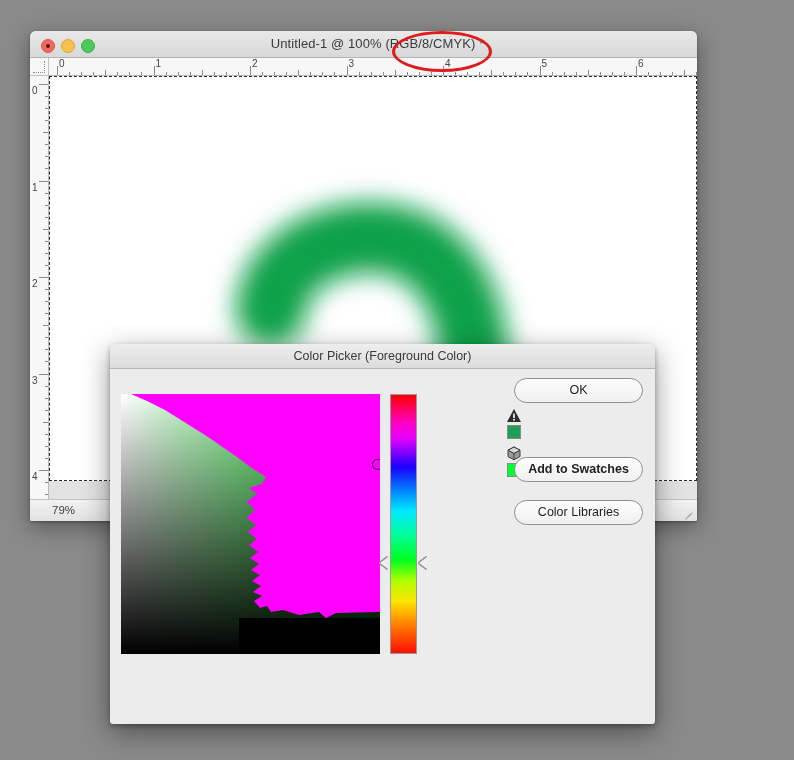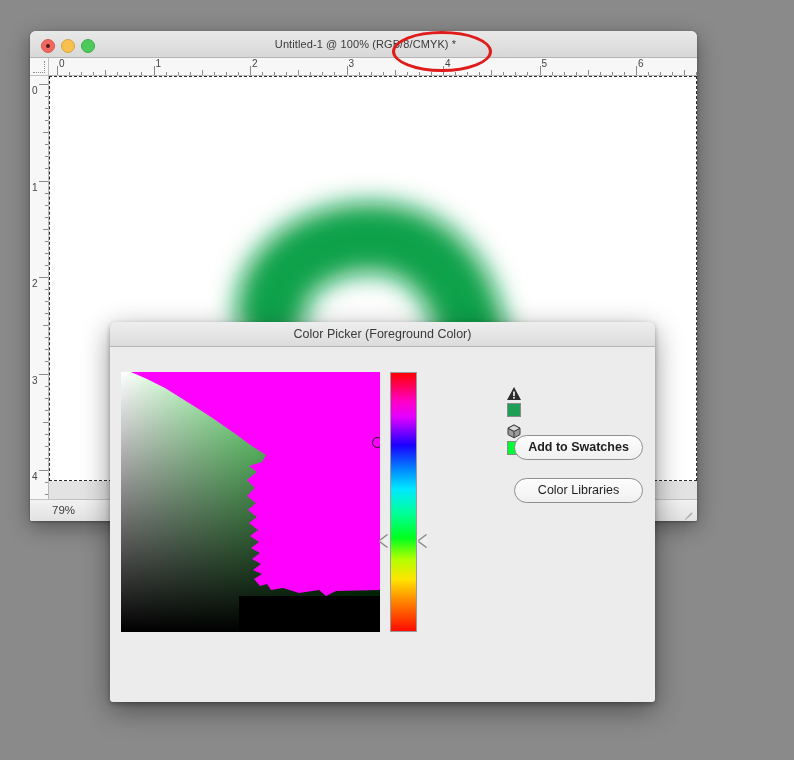--- a/index.html
+++ b/index.html
@@ -35,25 +35,25 @@
     position: absolute;
     left: 0; top: 0;
     width: 100%;
     height: 27px;
     background: linear-gradient(to bottom, #e9e9e9 0%, #d8d8d8 100%);
     border-bottom: 1px solid #b4b4b4;
     box-sizing: border-box;
   }
   #doc-title {
     position: absolute;
-    left: 2px; top: 0;
+    left: 14px; top: 0;
     width: 100%;
     line-height: 26px;
     text-align: center;
-    font-size: 11px;
+    font-size: 13px;
     color: #3a3a3a;
     letter-spacing: 0.1px;
   }
   .traffic {
     position: absolute;
     top: 8px;
     width: 12px;
     height: 12px;
     border-radius: 50%;
   }
@@ -194,21 +194,21 @@
     border: 3.5px solid #e01b1b;
     border-radius: 50%;
     box-sizing: border-box;
     pointer-events: none;
     z-index: 40;
   }
 
   
   #color-picker {
     position: absolute;
-    left: 110px; top: 322px;
+    left: 110px; top: 344px;
     width: 545px;
     height: 380px;
     background: #ececec;
     border-radius: 6px 6px 3px 3px;
     box-shadow: 0 8px 28px rgba(0,0,0,0.42), 0 2px 5px rgba(0,0,0,0.3);
     overflow: hidden;
     z-index: 30;
   }
   #cp-titlebar {
     position: absolute;
@@ -523,20 +523,21 @@
     <div class="alert-swatch" id="gamut-swatch" style="background: rgb(31, 158, 85);"></div>
     <svg class="alert-glyph" viewBox="0 0 16 15" style="margin-top:7px;">
       <path d="M8 1 L14 4.2 L14 10.6 L8 13.8 L2 10.6 L2 4.2 Z" fill="#9b9b9b" stroke="#3c3c3c" stroke-width="1"></path>
       <path d="M2 4.2 L8 7.4 L14 4.2" fill="none" stroke="#3c3c3c" stroke-width="1"></path>
       <path d="M8 7.4 L8 13.8" fill="none" stroke="#3c3c3c" stroke-width="1"></path>
       <path d="M2 4.2 L8 1 L14 4.2 L8 7.4 Z" fill="#d8d8d8" stroke="#3c3c3c" stroke-width="1"></path>
     </svg>
     <div class="alert-swatch" id="websafe-swatch" style="background: rgb(0, 255, 51);"></div>
   </div>
 
+  <div class="cp-button" id="btn-ok">OK</div>
   <div class="cp-button" id="btn-add">Add to Swatches</div>
   <div class="cp-button" id="btn-lib">Color Libraries</div>
 
   <div id="hex-row">
     
     
   </div>
 
   <div id="webcolors-row">
     

